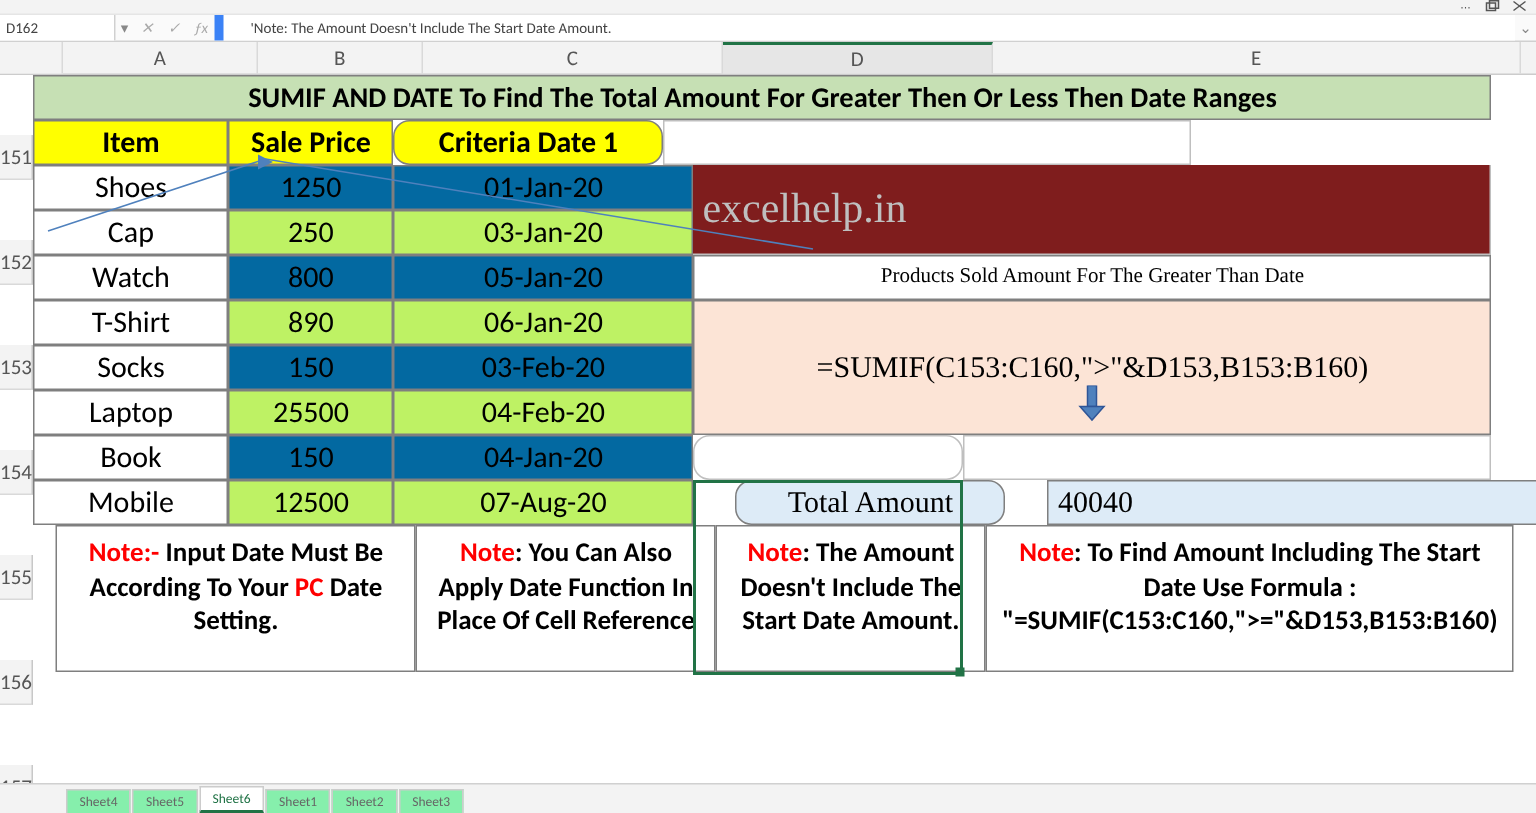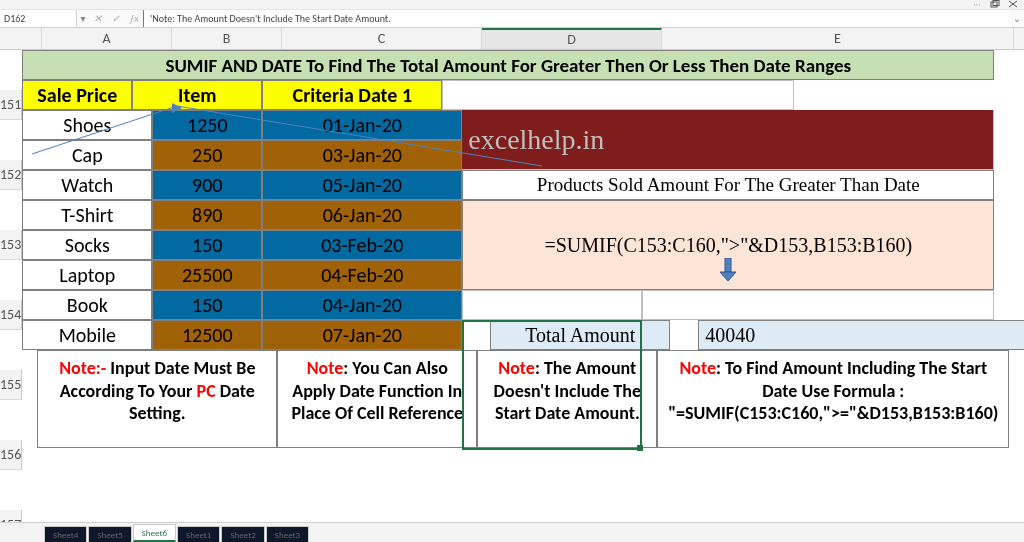--- a/index.html
+++ b/index.html
@@ -21,21 +21,21 @@
     border-bottom: 1px solid #d0d0d0; font-size: 10px; color:#444;
     background:#fafafa;
   }
   .namebox {
     width: 77px; padding: 0 4px; border-right:1px solid #d0d0d0;
     display:flex; align-items:center; background:#fff; height:100%;
   }
   .namebox-dd { width:12px; display:flex;justify-content:center;align-items:center;color:#888;}
   .fxbtns { display:flex; height:100%; }
   .fxbtn { width:18px; display:flex;align-items:center;justify-content:center; color:#aaa; font-style:italic;}
-  .fxcell { flex:1; padding:0 6px; display:flex; align-items:center; background:#fff; height:100%; border-left:1px solid #3b82f6;}
+  .fxcell { flex:1; padding:0 18px; display:flex; align-items:center; background:#fff; height:100%; border-left:6px solid #3b82f6;}
   .fxexpand { width:14px; display:flex;align-items:center;justify-content:center;color:#888;}
 
   
   .sheet { position:relative; }
 
   
   :root {
     --rowhdr: 42px;
     --colA: 130px;
     --colB: 110px;
@@ -61,39 +61,39 @@
     font-size:14px; color:#555; background:#f3f3f3;
     border-bottom:1px solid #d9d9d9; border-right:1px solid #c8c8c8;margin-top:40px;
   }
   .rowhdrs .rh.tall { height:130px; }
   .rowhdrs .rh.tall .num { color:#c2410c; font-weight:normal;}
 
   .cells { flex:1; position:relative; }
 
   .row { display:flex; height:30px; }
   .row .c { border-right:1px solid #bfbfbf; border-bottom:1px solid #bfbfbf; display:flex;align-items:center;justify-content:center; font-size:20px; }
-  .c.A{width:var(--colA);} .c.B{width:var(--colB);} .c.C{width:var(--colC);} .c.D{width:var(--colD);} .c.E{width:var(--colE);}
+  .c.A{width:var(--colA);} .c.B{width:var(--colB);} .c.C{width:var(--colC);} .c.D{width:var(--colD);border-radius:11px;} .c.E{width:var(--colE);}
 
   
   .title-row { height:30px; }
   .title-row .merged {
     width: calc(var(--colA) + var(--colB) + var(--colC) + var(--colD) + var(--colE));
     background:#c6e0b4; border:1px solid #7f7f7f;
     display:flex;align-items:center;justify-content:center;
     font-weight:bold; font-size:19px; color:#000;
   }
 
   
   .hdr .c { background:#ffff00; font-weight:bold; font-size:20px; border:1px solid #7f7f7f;}
   .hdr .c.E { background:#fff; border:1px solid #bfbfbf;}
 
   
   .data .c { border:1px solid #7f7f7f; font-size:20px;}
   .data .c.B, .data .c.C { background:#0369a1;}
-  .data.alt .c.B, .data.alt .c.C { background:#a16207;}
+  .data.alt .c.B, .data.alt .c.C { background:#bef264;}
   .data .c.D, .data .c.E { border:1px solid #bfbfbf; background:#fff;}
   .data .c.A { background:#fff;}
 
   
   .r153 .c.D { border:1px solid #7f7f7f; }
   .r153 .c.E { background:#fff; }
 
   
   .watermark {
     position:absolute; left:calc(var(--colA) + var(--colB) + var(--colC));
@@ -103,21 +103,21 @@
     border-right:1px solid #bfbfbf; border-bottom:1px solid #bfbfbf;
     background:#7f1d1d;
     text-align:right;
   }
 
   
   .subtitle {
     position:absolute; left:calc(var(--colA) + var(--colB) + var(--colC));
     top:120px; width:calc(var(--colD) + var(--colE)); height:30px;
     display:flex;align-items:center;justify-content:center;
-    font-family: Georgia, 'Times New Roman', serif; font-size:19px;
+    font-family: Georgia, 'Times New Roman', serif; font-size:14px;
     border:1px solid #7f7f7f; background:#fff;
   }
 
   
   .formulabox {
     position:absolute; left:calc(var(--colA) + var(--colB) + var(--colC));
     top:150px; width:calc(var(--colD) + var(--colE)); height:90px;
     background:#fce4d6; border:1px solid #7f7f7f;
     display:flex; flex-direction:column; align-items:center; justify-content:center;
     font-size:20px; position:absolute;
@@ -160,21 +160,21 @@
 
   
   .arrow-lines { position:absolute; left:calc(var(--colA)+var(--colB)+var(--colC)); top:30px; width:calc(var(--colD)+var(--colE)); height:90px; pointer-events:none; }
 
   
   .tabstrip {
     position:absolute; bottom:0; left:0; right:0; height:20px;
     background:#f3f3f3; border-top:1px solid #d0d0d0;
     display:flex; align-items:flex-end; padding-left:44px; font-size:9px; color:#666;
   }
-  .tab { padding:2px 8px; border:1px solid #ccc; border-bottom:none; margin-right:1px; background:#0f172a;}
+  .tab { padding:2px 8px; border:1px solid #ccc; border-bottom:none; margin-right:1px; background:#86efac;}
   .tab.active { background:#fff; border-bottom:2px solid #217346; color:#217346;}
 
   .serif { font-family: Georgia, 'Times New Roman', serif; }
 </style>
 </head>
 <body>
 
 <div class="appbar">
   <div class="winctrls">
     <div class="winctrl">⋯</div>
@@ -238,43 +238,43 @@
         </div>
     </div>
 
     <div class="cells">
 
       <div class="row title-row">
         <div class="merged">SUMIF AND DATE To Find The Total Amount For Greater Then Or Less Then Date Ranges</div>
       </div>
 
       <div class="row hdr">
+        <div class="c A">Item</div>
         <div class="c B">Sale Price</div>
-        <div class="c A">Item</div>
         <div class="c D">Criteria Date 1</div>
         <div class="c E"></div>
       </div>
 
       <div class="row data r153">
         <div class="c A">Shoes</div>
         <div class="c B">1250</div>
         <div class="c C">01-Jan-20</div>
         <div class="c D">01-Jan-20</div>
         <div class="c E"></div>
       </div>
       <div class="row data alt">
         <div class="c A">Cap</div>
         <div class="c B">250</div>
         <div class="c C">03-Jan-20</div>
         <div class="c D"></div>
         <div class="c E"></div>
       </div>
       <div class="row data">
         <div class="c A">Watch</div>
-        <div class="c B">900</div>
+        <div class="c B">800</div>
         <div class="c C">05-Jan-20</div>
         <div class="c D"></div>
         <div class="c E"></div>
       </div>
       <div class="row data alt">
         <div class="c A">T-Shirt</div>
         <div class="c B">890</div>
         <div class="c C">06-Jan-20</div>
         <div class="c D"></div>
         <div class="c E"></div>
@@ -296,21 +296,21 @@
       <div class="row data">
         <div class="c A">Book</div>
         <div class="c B">150</div>
         <div class="c C">04-Jan-20</div>
         <div class="c D"></div>
         <div class="c E"></div>
       </div>
       <div class="row data alt r160">
         <div class="c A">Mobile</div>
         <div class="c B">12500</div>
-        <div class="c C">07-Jan-20</div>
+        <div class="c C">07-Aug-20</div>
         <div class="c D serif">Total Amount</div>
         <div class="c E serif">40040</div>
       </div>
 
       <div class="notesrow">
         <div class="note AB">
           <div>
             <span class="red">Note:- </span><span>Input Date Must Be According To Your </span><span class="red">PC</span><span> Date Setting.</span>
           </div>
         </div>

